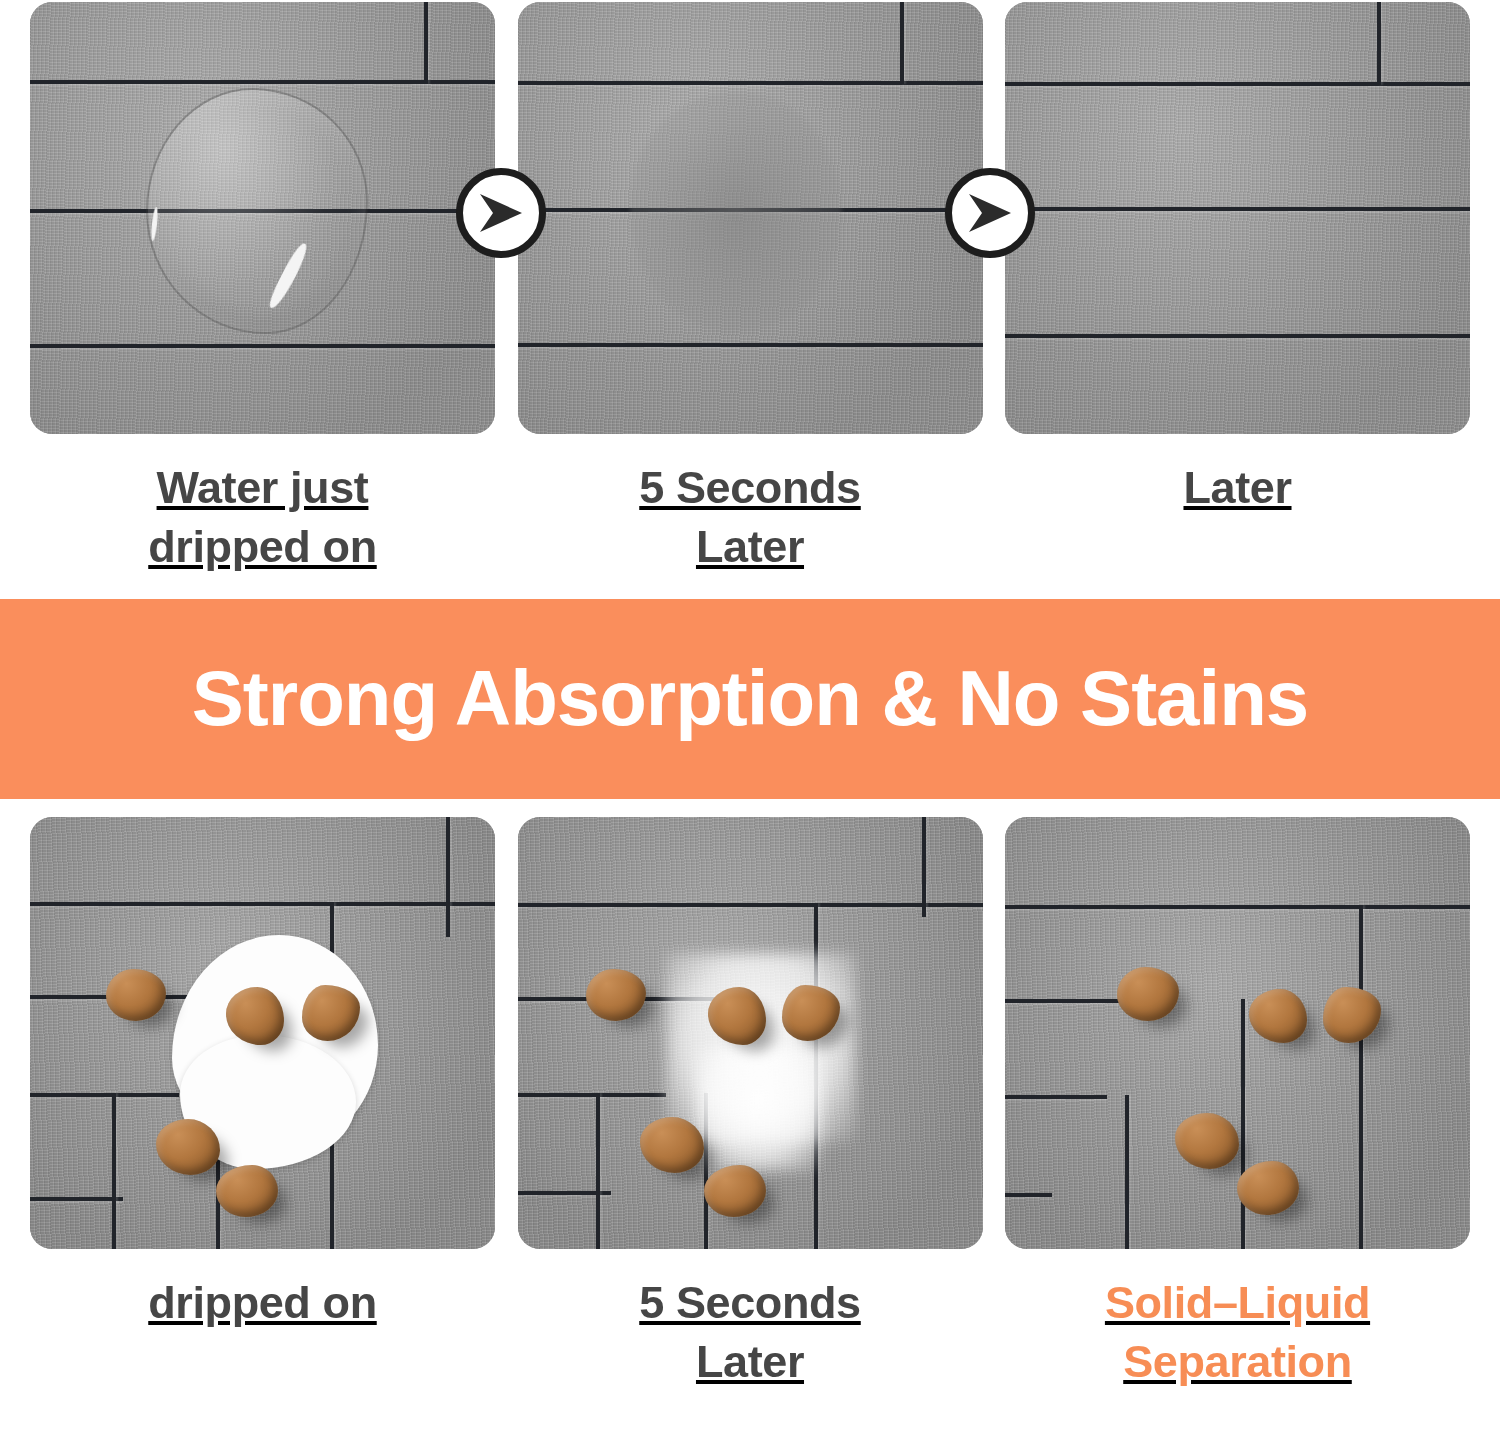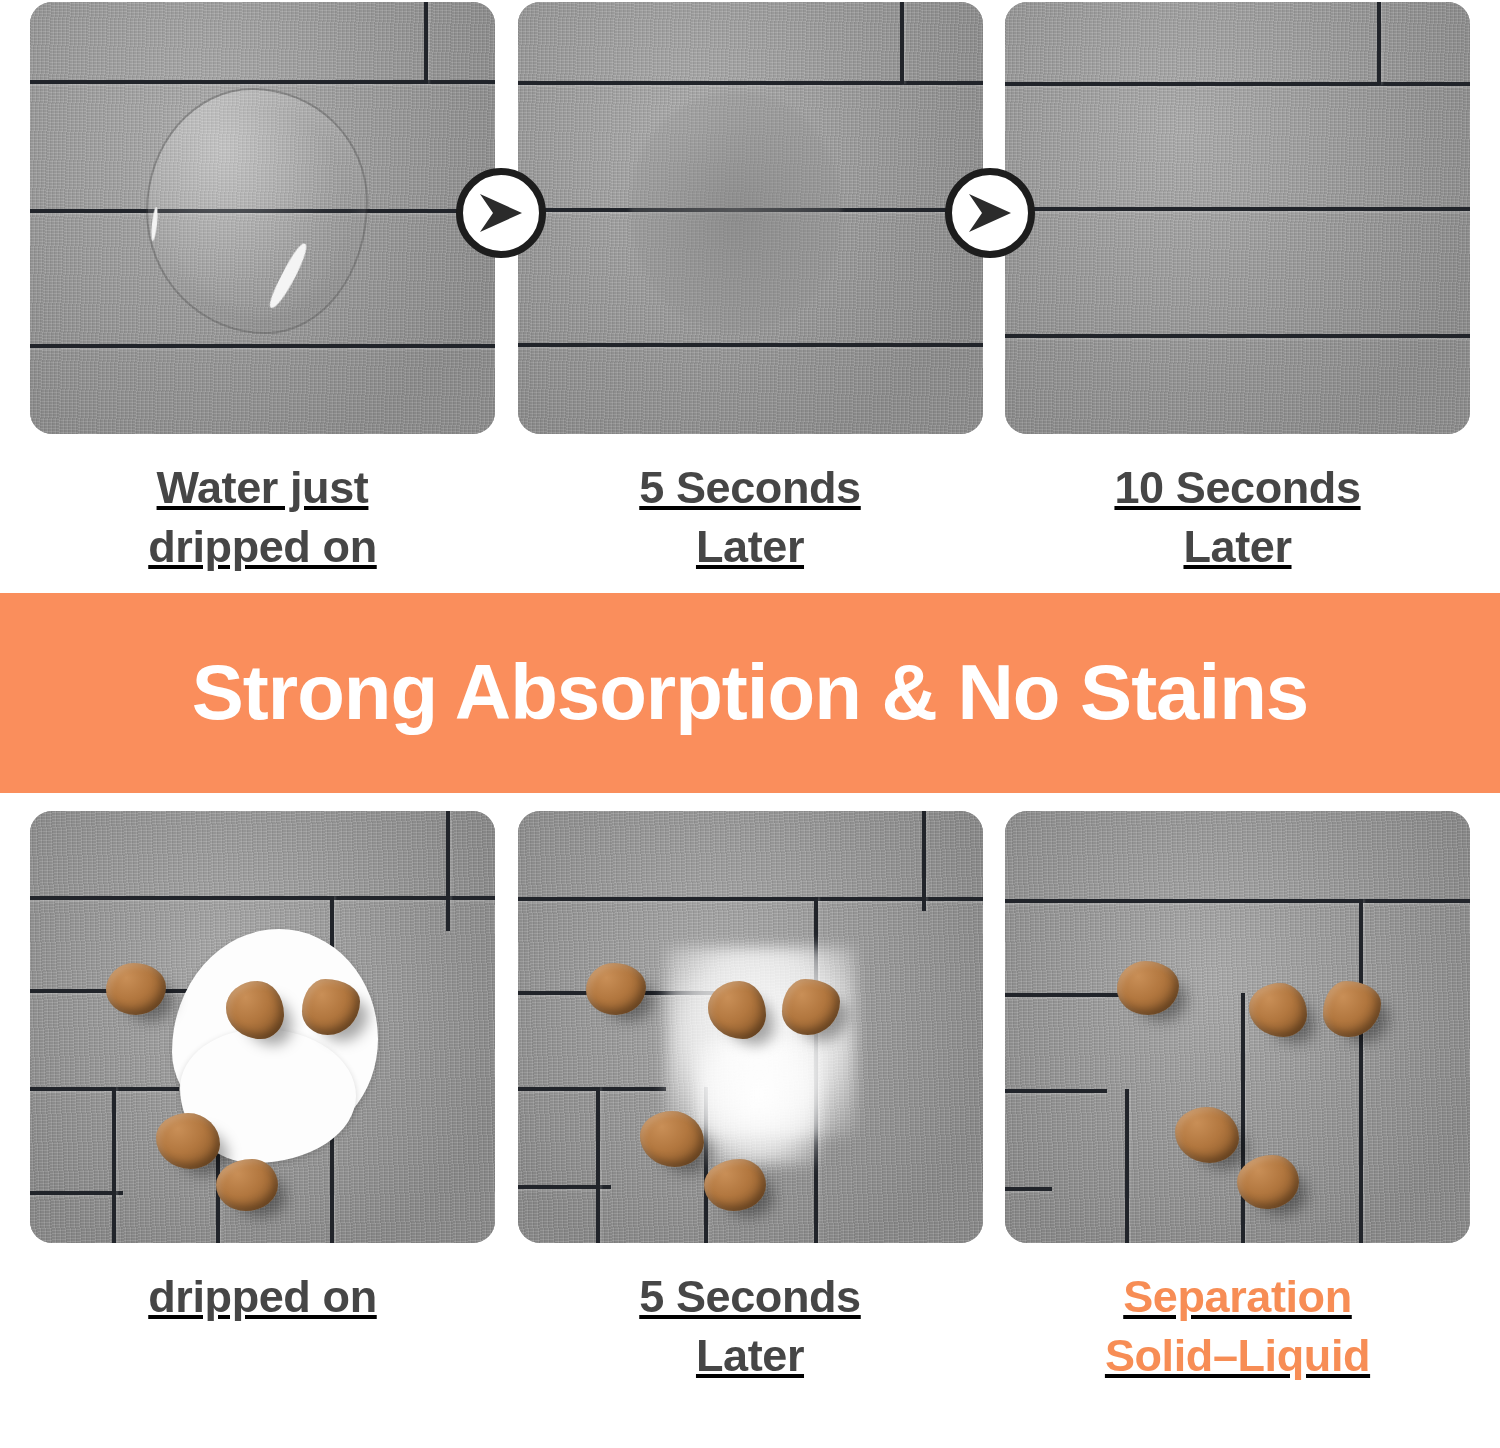--- a/index.html
+++ b/index.html
@@ -164,21 +164,21 @@
   .caption.accent { color: #f78d55; }
 
   
   .banner {
     width: 1500px;
     height: 200px;
     background: #fa8e5c;
     display: flex;
     align-items: center;
     justify-content: center;
-    margin-top: 16px;
+    margin-top: 22px;
   }
   .banner-text {
     color: #ffffff;
     font-weight: 700;
     font-size: 78px;
     letter-spacing: -1px;
     white-space: nowrap;
   }
 
   .row-top { padding-top: 2px; }
@@ -235,21 +235,20 @@
 
   <div class="panel-col">
     <div class="panel">
       <div class="tex"></div>
       <div class="grout-h" style="top:80px;"></div>
       <div class="grout-h" style="top:205px;"></div>
       <div class="grout-h" style="top:332px;"></div>
       <div class="grout-v" style="left:372px; top:-10px; height:93px;"></div>
     </div>
     <div class="caption">
-      <div>10 Seconds</div>
       <div>Later</div>
     </div>
   </div>
 
 </div>
 
 <div class="banner">
   <div class="banner-text">Strong Absorption &amp; No Stains</div>
 </div>
 
@@ -319,18 +318,18 @@
       <div class="grout-v" style="left:236px; top:182px; height:254px;"></div>
       <div class="grout-v" style="left:354px; top:88px; height:348px;"></div>
 
       <div class="kibble k1" style="left:112px; top:150px; width:62px; height:54px;"></div>
       <div class="kibble k2" style="left:244px; top:172px; width:58px; height:54px;"></div>
       <div class="kibble k3" style="left:318px; top:170px; width:58px; height:56px;"></div>
       <div class="kibble k4" style="left:170px; top:296px; width:64px; height:56px;"></div>
       <div class="kibble k5" style="left:232px; top:344px; width:62px; height:54px;"></div>
     </div>
     <div class="caption accent">
+      <div>Solid–Liquid</div>
       <div>Separation</div>
-      <div>Solid–Liquid</div>
     </div>
   </div>
 
 </div>
 
 </body></html>

